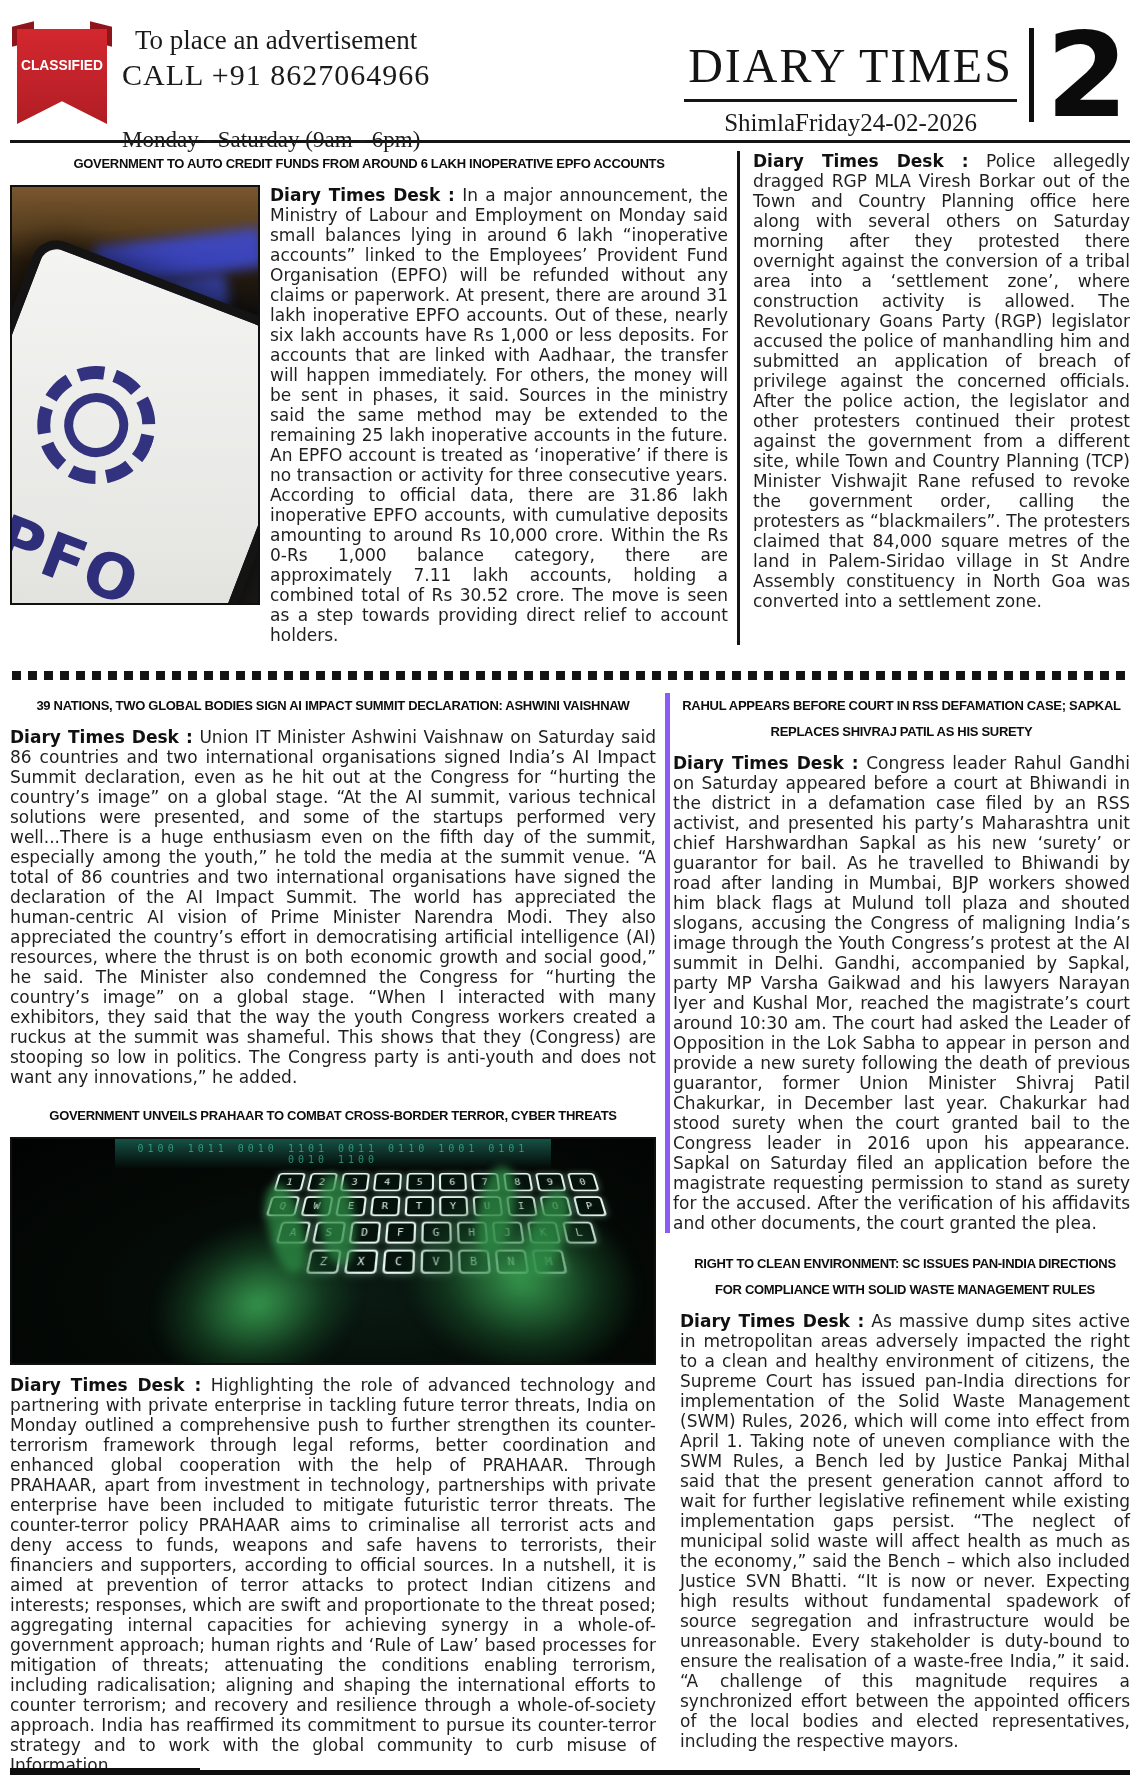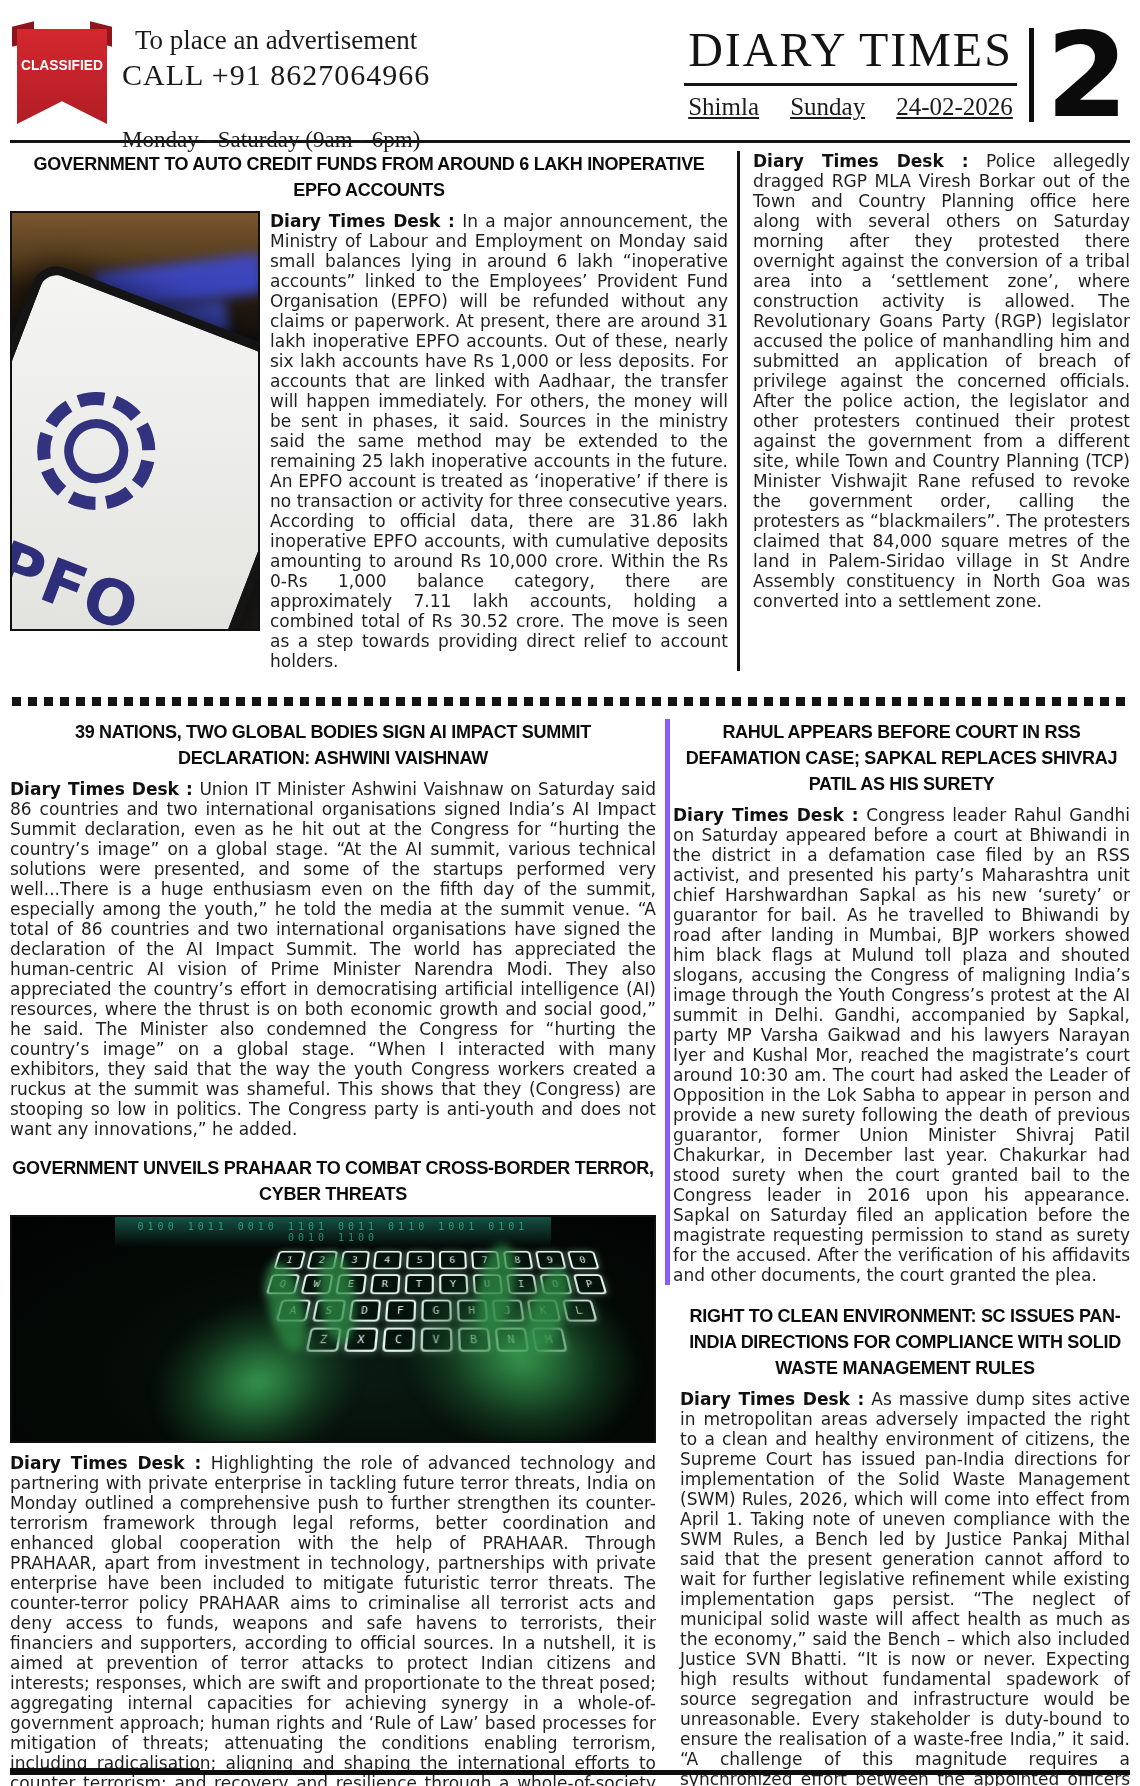--- a/index.html
+++ b/index.html
@@ -20,33 +20,33 @@
       clip-path:polygon(0 0,100% 0,100% 100%,50% 76%,0 100%); }
   .ribbon .ribbon-label { position:absolute; left:0; right:0; top:38px; text-align:center;
       color:#ffffff; font-family:"Liberation Sans", sans-serif; font-weight:bold; font-size:15px;
       letter-spacing:0; transform:scaleX(.92); }
   .ad-block { font-family:"Liberation Serif", serif; color:#1b1b1b; padding-top:6px; line-height:1.22; }
   .ad-line1 { font-size:27px;text-align:center; }
   .ad-line2 { font-size:30px; letter-spacing:1px; }
   .ad-line3 { font-size:23px;margin-top:32px; }
 
   .header-right { display:flex; align-items:flex-start; gap:12px; padding-top:8px; }
-  .masthead-block { text-align:center; }
+  .masthead-block { text-align:center;margin-top:16px; }
   .masthead { font-family:"Liberation Serif", serif; font-size:48px; line-height:1.0; color:#141414;
       letter-spacing:2px; border-bottom:3px solid #151515; padding:0 4px 9px; white-space:nowrap; }
-  .dateline { display:flex; justify-content:space-between; font-family:"Liberation Serif", serif;
-      font-size:25px; color:#1a1a1a; margin-top:7px; padding:0 4px;text-decoration:underline; }
+  .dateline { display:flex; justify-content:center; font-family:"Liberation Serif", serif;
+      font-size:25px; color:#1a1a1a; margin-top:7px; padding:0 4px; }
   .vbar { width:5px; height:94px; background:#0f0f0f; margin-top:2px; }
   .page-number { font-family:"DejaVu Sans", sans-serif; font-weight:800; font-size:118px;
       line-height:.84; color:#0b0b0b; }
 
   .header-rule { height:3px; background:#141414; margin:0 0 8px 0; }
 
   
-  .headline { font-family:"Liberation Sans", sans-serif; font-weight:bold; font-size:18px;
+  .headline { font-family:"Liberation Sans", sans-serif; font-weight:bold; font-size:13px;
       line-height:26px; letter-spacing:-0.3px; text-align:center; color:#0d0d0d; margin:0 0 8px 0; }
   .body { margin:0; font-size:17px; line-height:20px; text-align:justify; color:#1f1f1f; }
   .byline { font-weight:bold; color:#111; }
 
   
   .row-top { display:grid; grid-template-columns:718px 1fr; }
   .art-cops { border-left:3px solid #141414; padding-left:13px; margin-left:9px; }
   .epfo-flex { display:flex; gap:10px; }
 
   
@@ -124,21 +124,21 @@
         <div class="ad-line1">To place an advertisement</div>
         <div class="ad-line2">CALL +91 8627064966</div>
         <div class="ad-line3">Monday - Saturday (9am - 6pm)</div>
       </div>
     </div>
     <div class="header-right">
       <div class="masthead-block">
         <div class="masthead">DIARY TIMES</div>
         <div class="dateline">
           <span>Shimla</span>
-          <span>Sunday</span>
+          <span>Friday</span>
           <span>24-02-2026</span>
         </div>
       </div>
       <div class="vbar"></div>
       <div class="page-number">2</div>
     </div>
   </header>
 
   <div class="header-rule"></div>
 

